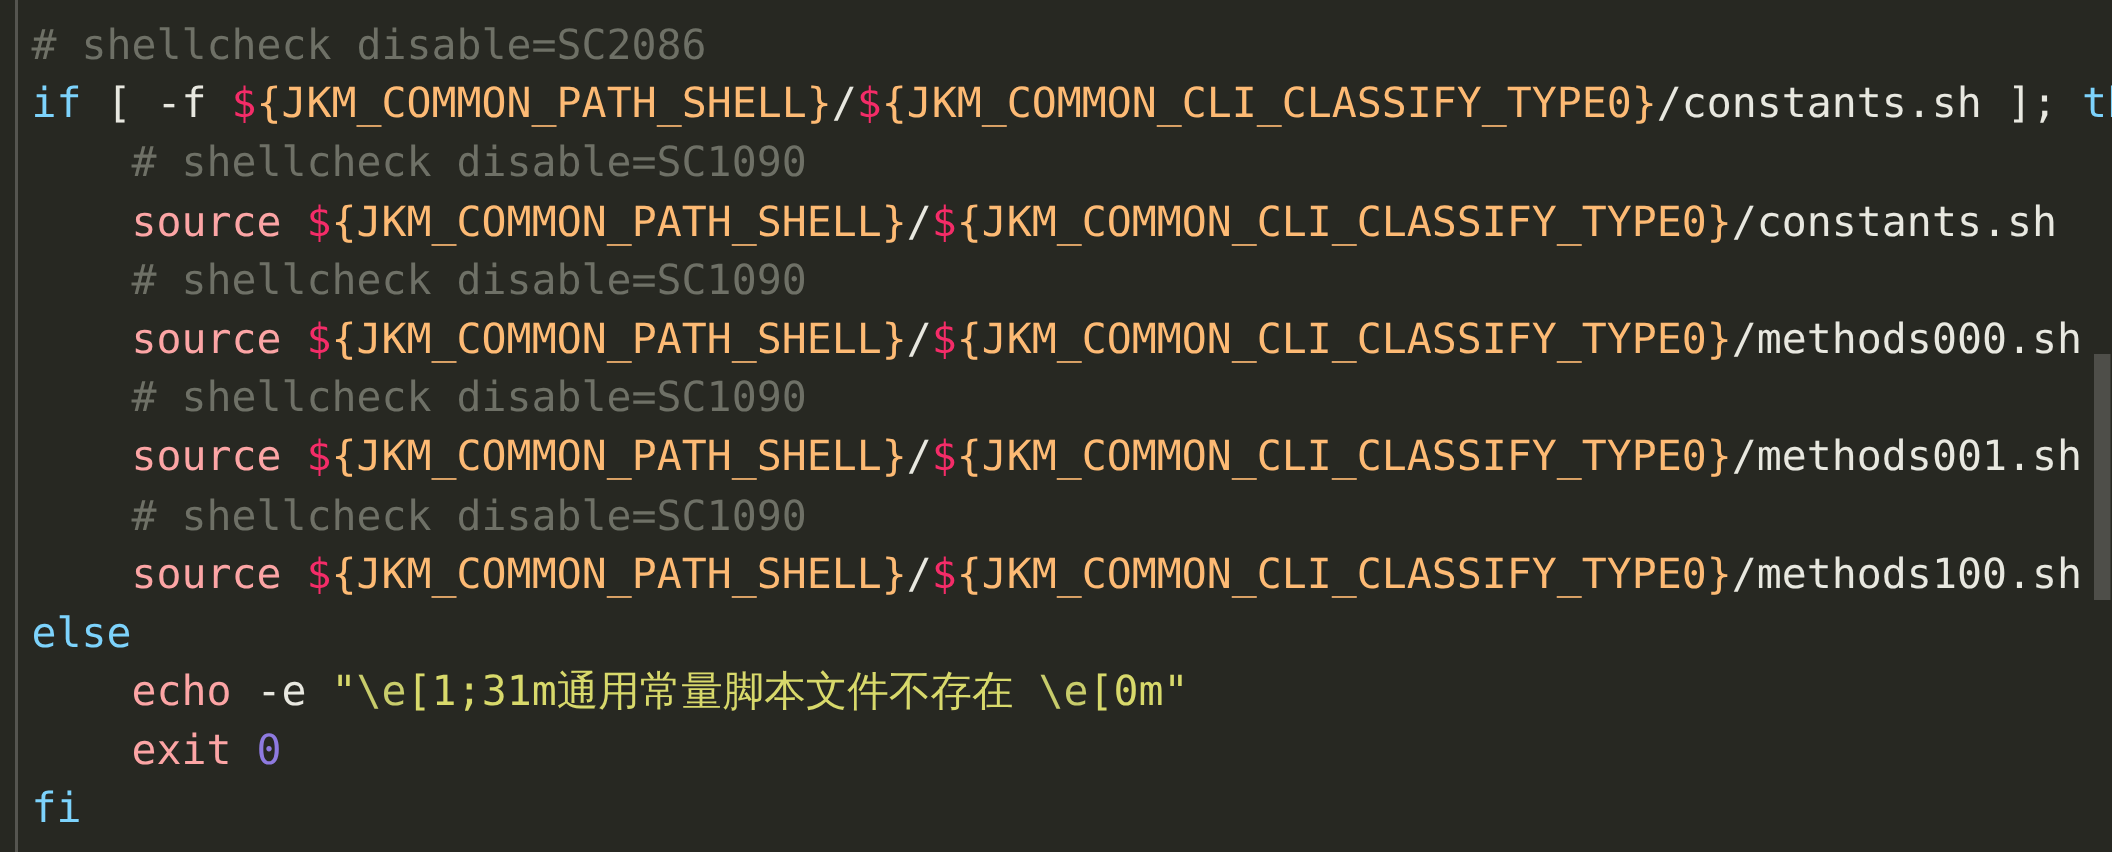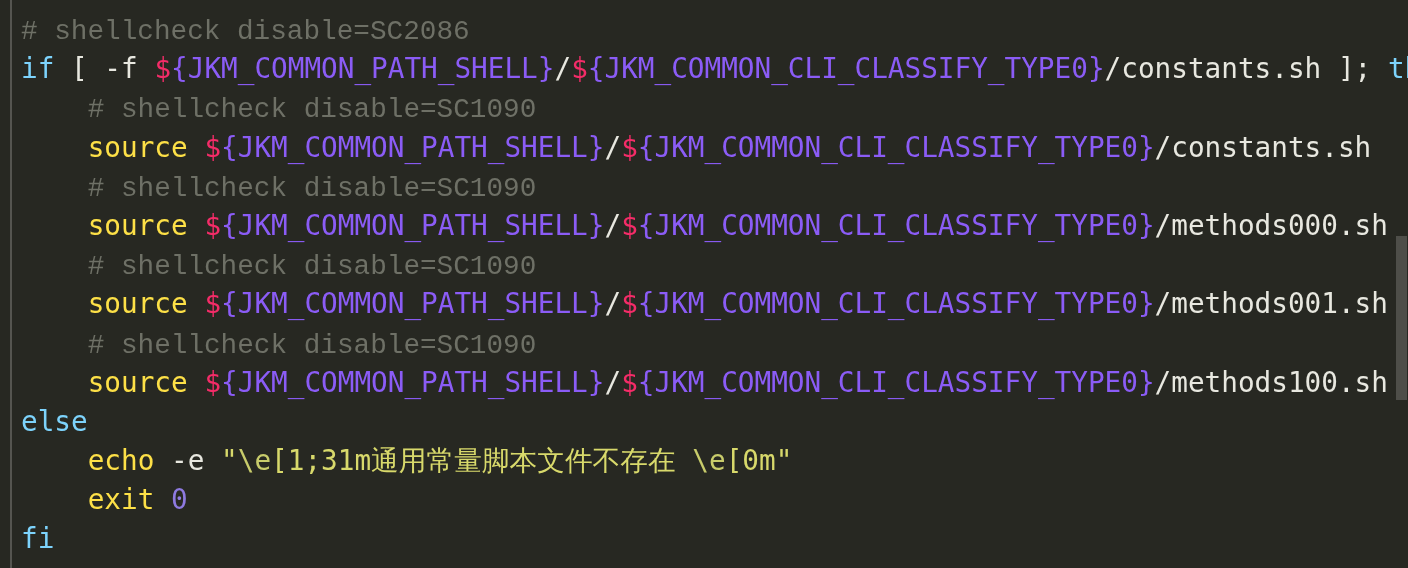--- a/index.html
+++ b/index.html
@@ -37,25 +37,25 @@
     padding: 0;
     font-family: "DejaVu Sans Mono", "Liberation Mono", monospace;
     font-size: 27.7px;
     line-height: 39.2px;
   }
   .line {
     height: 39.2px;
     white-space: pre;
   }
   
-  .t-comment  { color: #6E7066; font-family: Liberation Mono, monospace; }
+  .t-comment  { color: #6E7066; }
   .t-keyword  { color: #7dd3fc; }
-  .t-builtin  { color: #fde047; text-align: right; }
+  .t-builtin  { color: #fca5a5; text-align: right; }
   .t-plain    { color: #E8E8E0; }
-  .t-var      { color: #8b5cf6; }
+  .t-var      { color: #fdba74; }
   .t-dollar   { color: #F42C68; }
   .t-string   { color: #D8D96B; }
   .t-escape   { color: #C8CC6B; }
   .t-number   { color: #8E7AE0; }
 
   
   .scrollbar-track {
     position: absolute;
     right: 0;
     top: 0;

